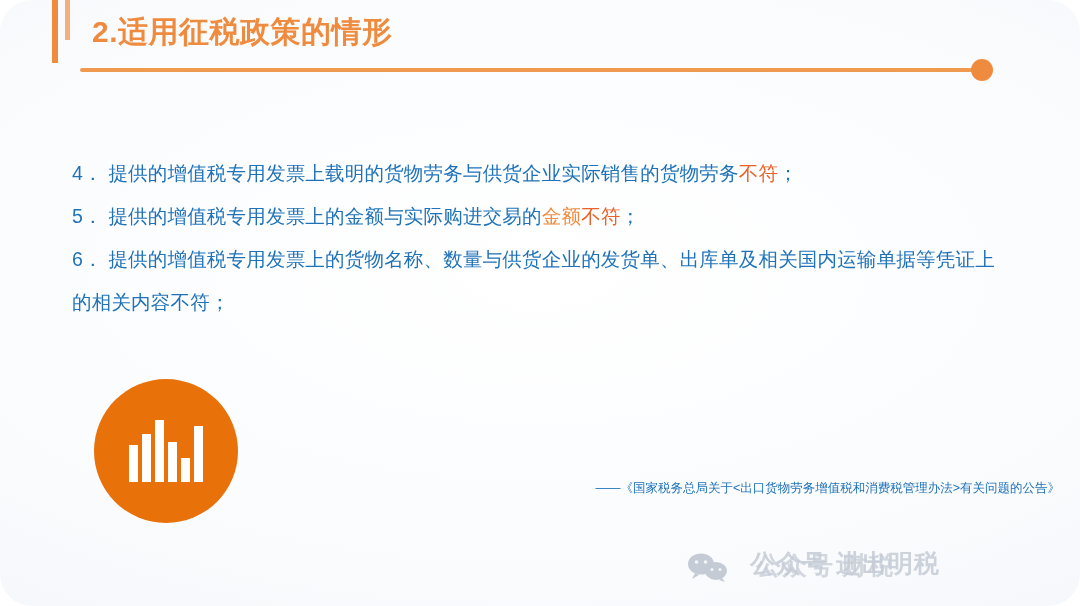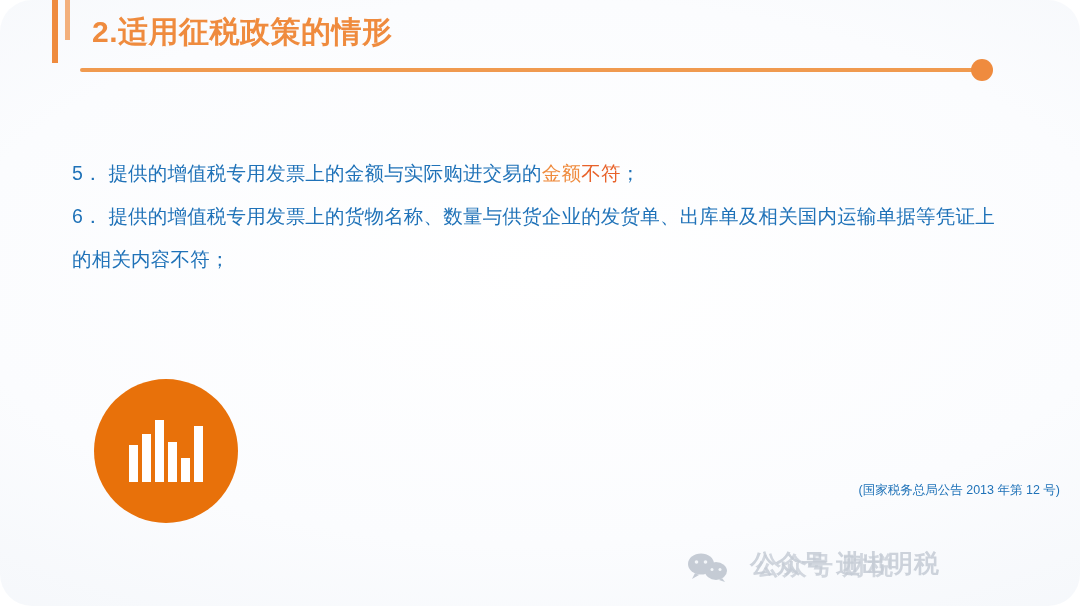--- a/index.html
+++ b/index.html
@@ -192,37 +192,38 @@
     <div class="bar-tall"></div>
     <div class="bar-short"></div>
   </div>
 
   <div class="slide-title">2.适用征税政策的情形</div>
 
   <div class="title-rule"></div>
   <div class="title-rule-dot"></div>
 
   <div class="body-block">
+    <div class="body-line" id="line-0"><span class="num">4． </span><span class="num">提供的增值税专用发票上载明的货物劳务与供货企业实际销售的货物劳务</span><span class="hl-red">不符</span><span class="num">；</span></div>
     <div class="body-line" id="line-1"><span class="num">5． </span><span class="num">提供的增值税专用发票上的金额与实际购进交易的</span><span class="hl-orange">金额</span><span class="hl-red">不符</span><span class="num">；</span></div>
     <div class="body-line wrap" id="line-2"><span class="num">6． </span><span class="num">提供的增值税专用发票上的货物名称、数量与供货企业的发货单、出库单及相关国内运输单据等凭证上的相关内容不符；</span></div>
   </div>
 
   <div class="icon-circle">
     <div class="bars-icon" id="icon-bars">
         <i style="height: 60%;"></i>
         <i style="height: 78%;"></i>
         <i style="height: 100%;"></i>
         <i style="height: 64%;"></i>
         <i style="height: 38%;"></i>
         <i style="height: 90%;"></i>
       </div>
   </div>
 
   <div class="citation">
-    <div class="line2">(国家税务总局公告 2013 年第 12 号)</div>
+    <div class="line1">——《国家税务总局关于&lt;出口货物劳务增值税和消费税管理办法&gt;有关问题的公告》</div>
   </div>
 
   <div class="watermark">
     <svg class="wm-icon" viewBox="0 0 44 30">
       <ellipse cx="15" cy="12" rx="13" ry="10.5" fill="#9aa5b4"></ellipse>
       <path d="M9 21 L6 27 L13 23 Z" fill="#9aa5b4"></path>
       <circle cx="10.5" cy="10" r="1.8" fill="#eef2f7"></circle>
       <circle cx="19.5" cy="10" r="1.8" fill="#eef2f7"></circle>
       <ellipse cx="30" cy="19" rx="11" ry="9" fill="#9aa5b4"></ellipse>
       <path d="M36 26 L39 30 L33 28 Z" fill="#9aa5b4"></path>

